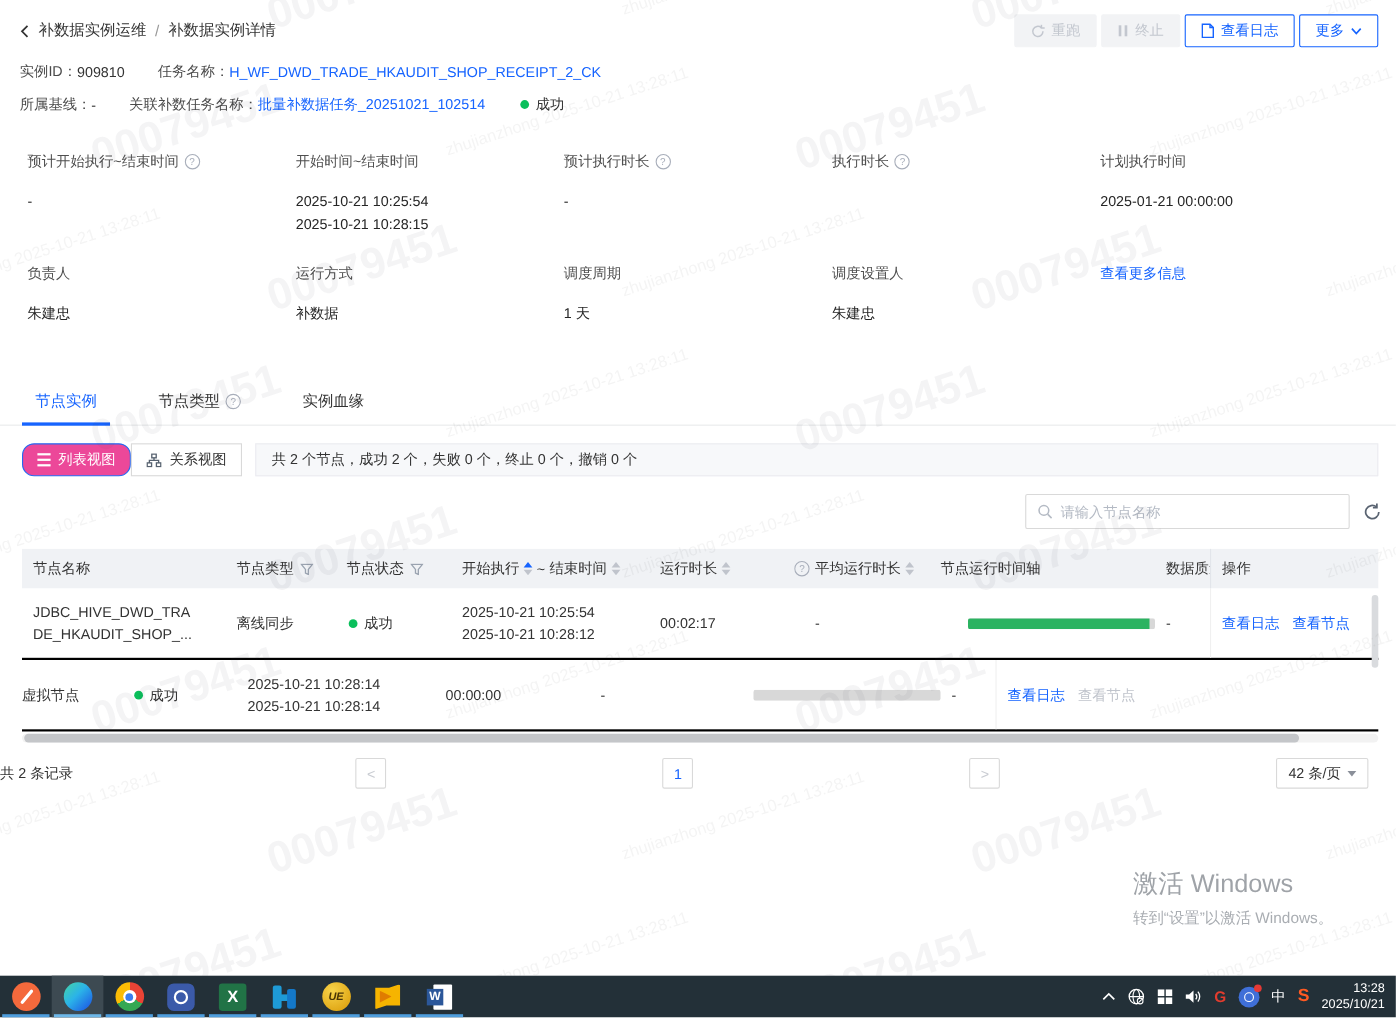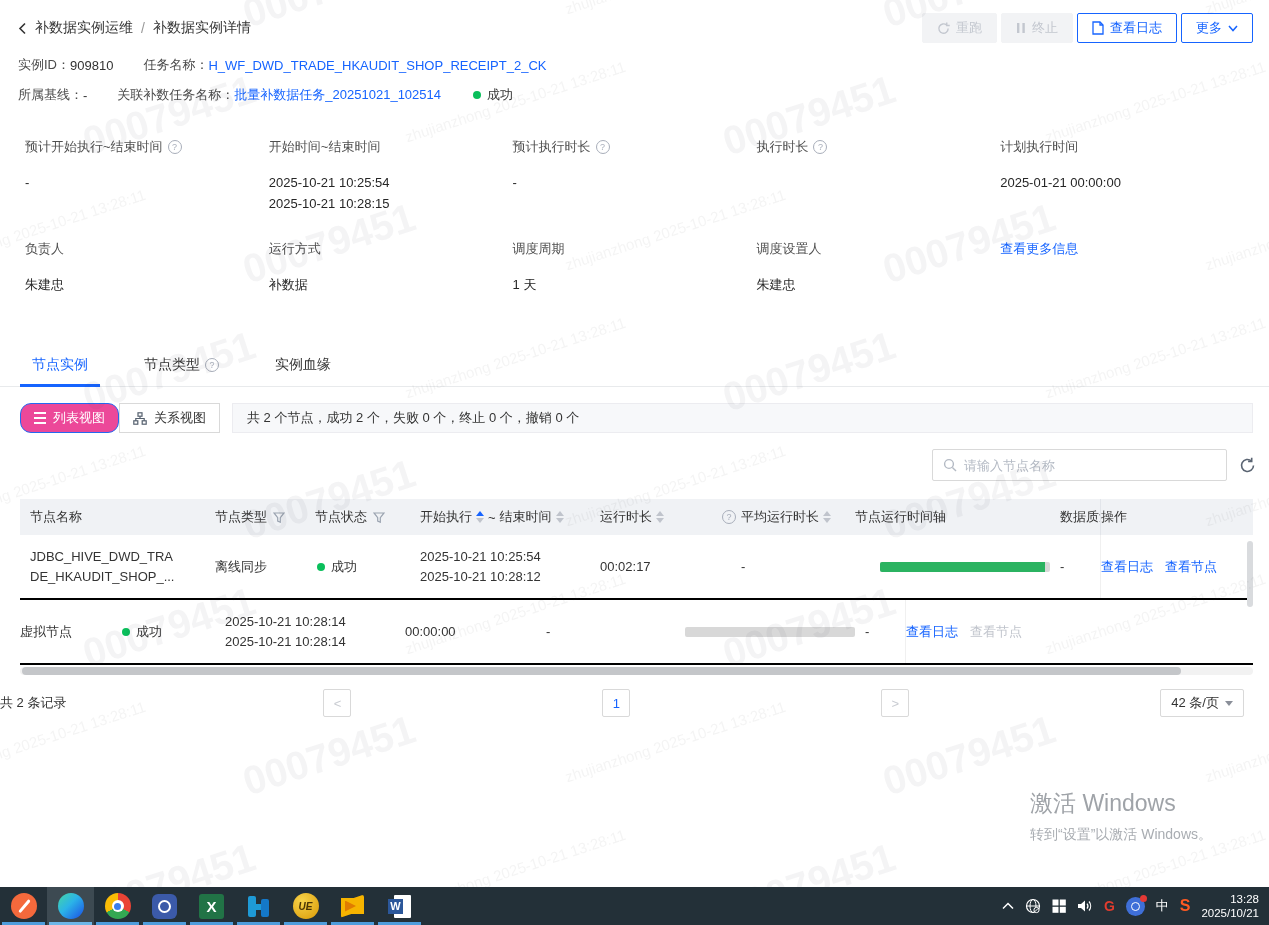--- a/index.html
+++ b/index.html
@@ -64,21 +64,21 @@
   .trow { display:flex; align-items:center; height:65px; border-bottom:2px solid #000000; background:#fff; }
   .c { flex:none; display:flex; align-items:center; overflow:hidden; white-space:nowrap; }
   .c-name { width:195px; padding-left:10px; }
   .c-type { width:100px; }
   .c-status { width:105px; }
   .c-time { width:180px; }
   .c-dur { width:122px; }
   .c-avg { width:133px; }
   .c-tl { width:205px; }
   .c-q { width:40px; }
-  .c-op { width:158px; gap:12px; }
+  .c-op { width:158px; padding-left:10px; gap:12px; }
   .thead .c-op { border-left:1px solid #e2e5ea; align-self:stretch; }
   .trow .c-op { border-left:1px solid #f0f0f0; align-self:stretch; }
   .two-line { line-height:20px; white-space:normal; }
   .carets { display:inline-flex; flex-direction:column; gap:2px; margin-left:4px; cursor:pointer; }
   .carets .up { width:0; height:0; border-left:4px solid transparent; border-right:4px solid transparent; border-bottom:5px solid #c0c4cc; }
   .carets .down { width:0; height:0; border-left:4px solid transparent; border-right:4px solid transparent; border-top:5px solid #c0c4cc; }
   .carets.asc .up { border-bottom-color:#1664ff; }
   .funnel { margin-left:6px; cursor:pointer; display:inline-flex; }
   .tlbar { width:170px; height:10px; background:#d8d8d8; border-radius:2px; margin-left:25px; overflow:hidden; }
   .tlbar .fill { height:100%; background:#2bb361; }

